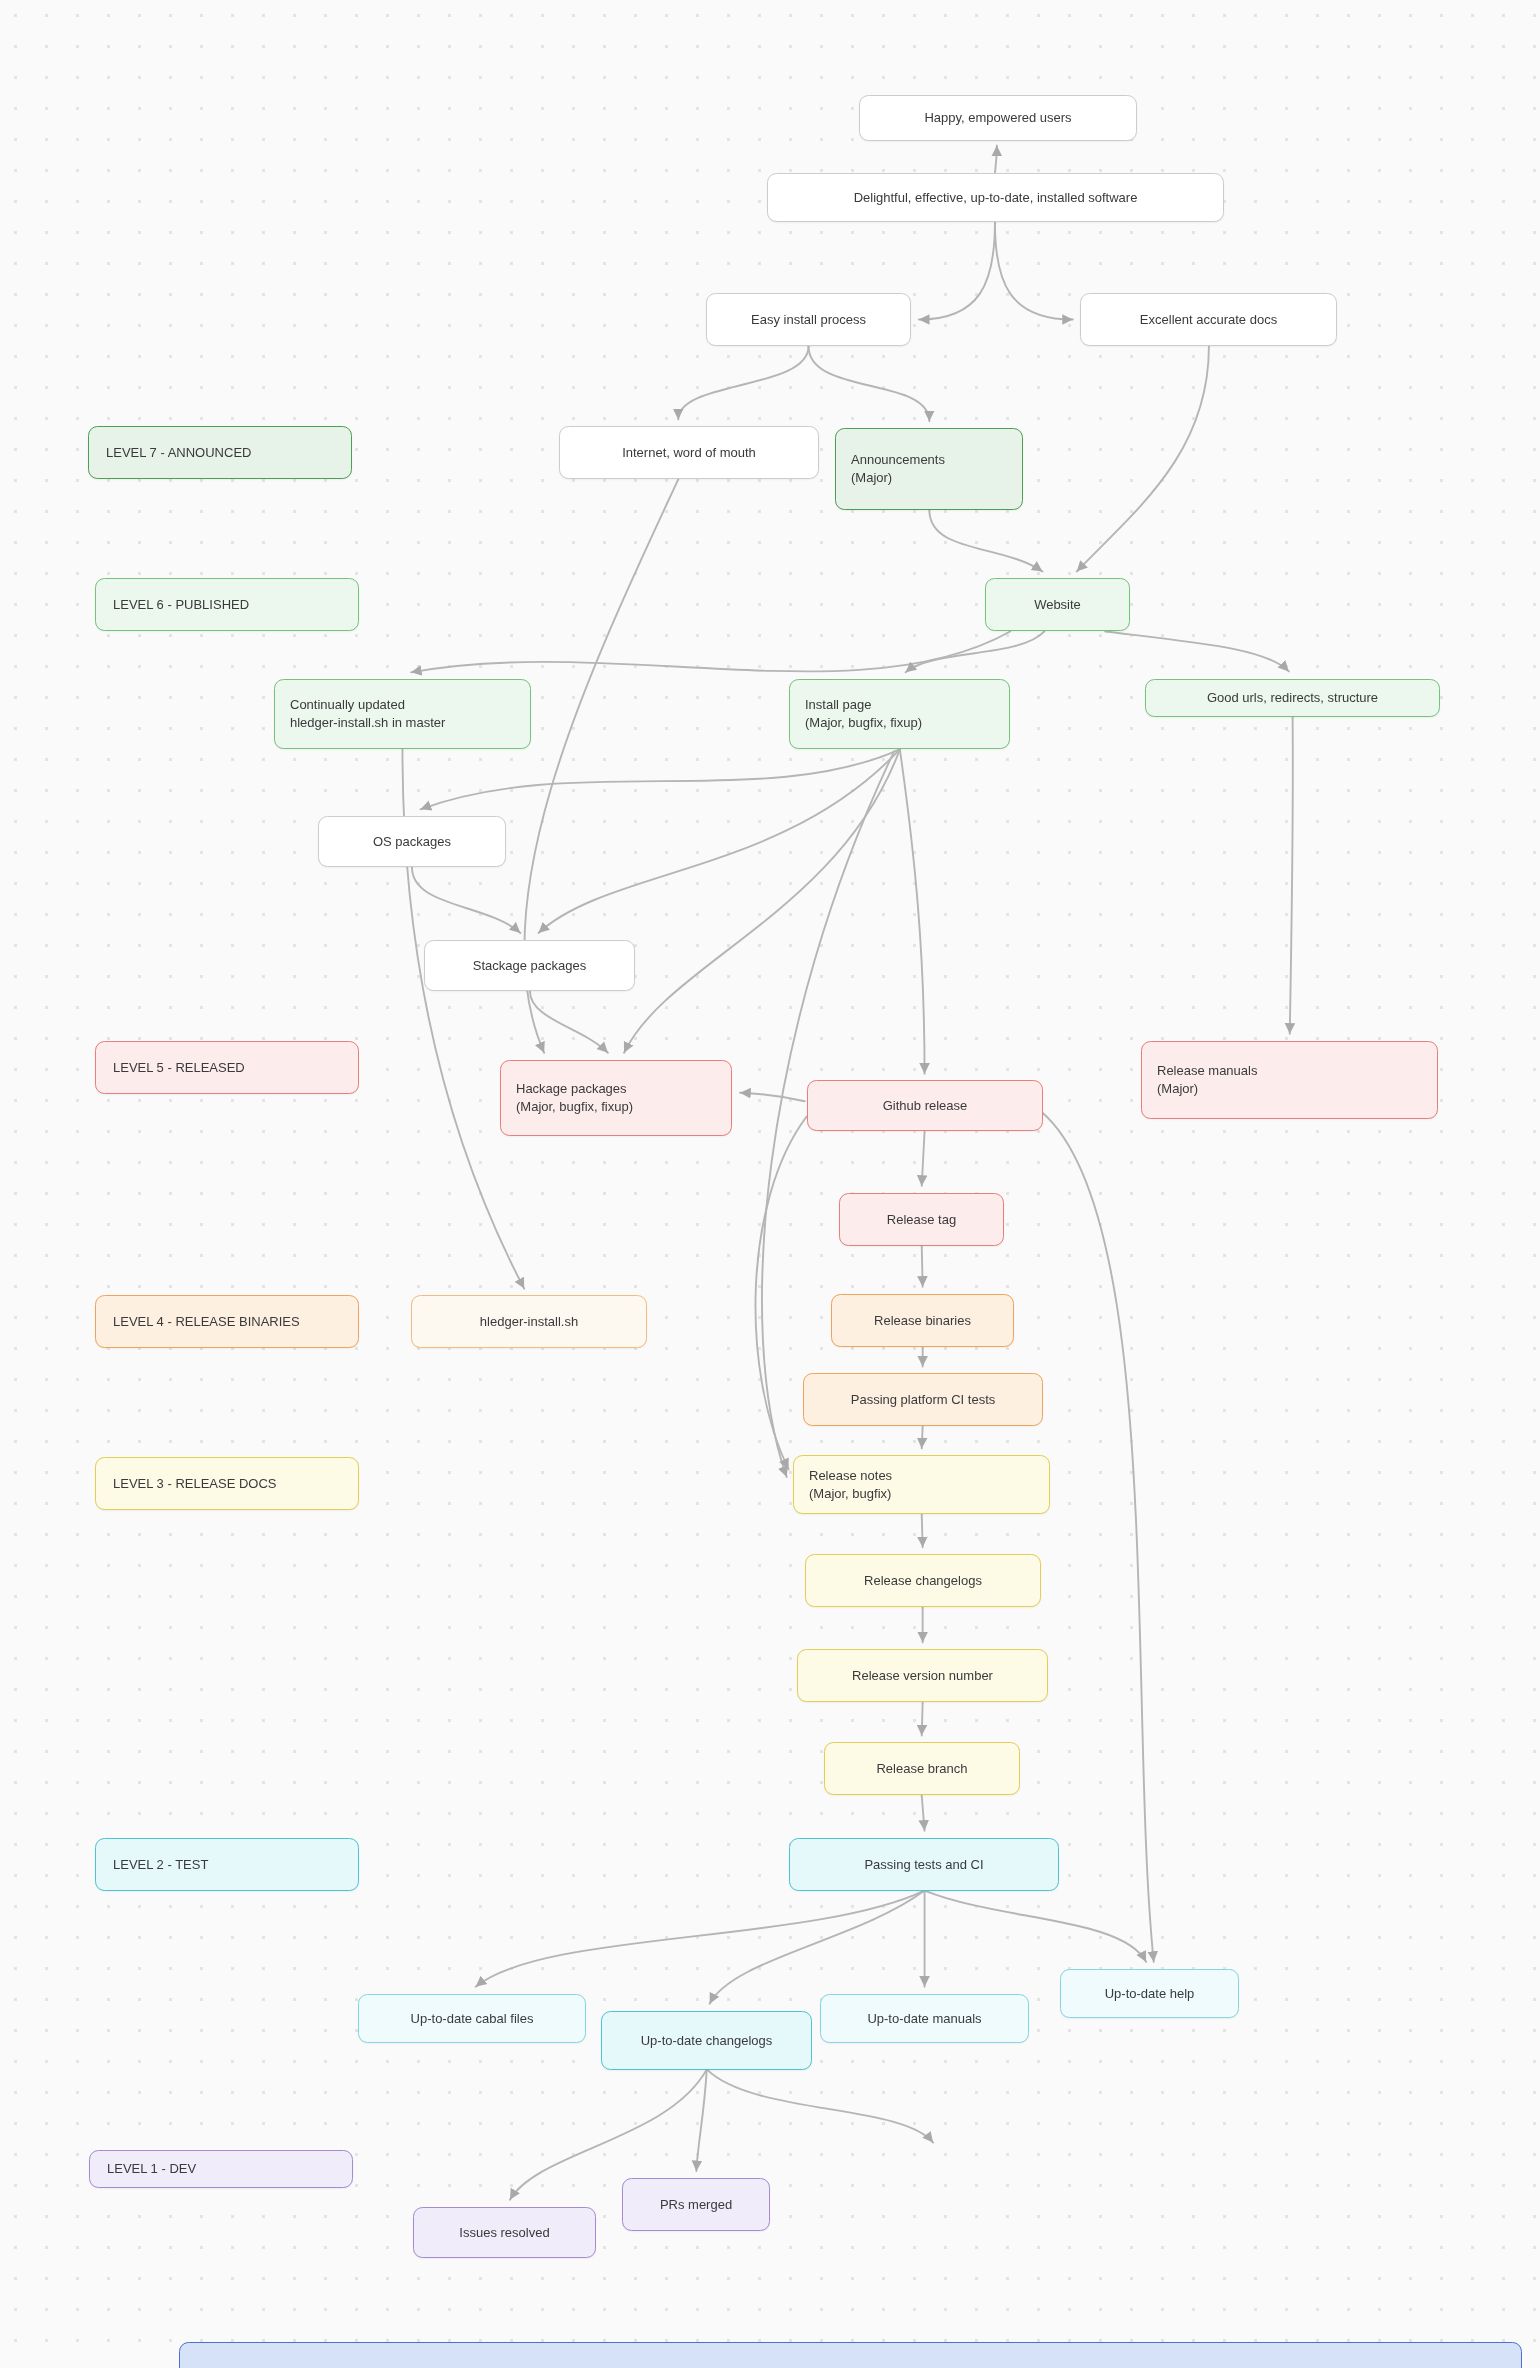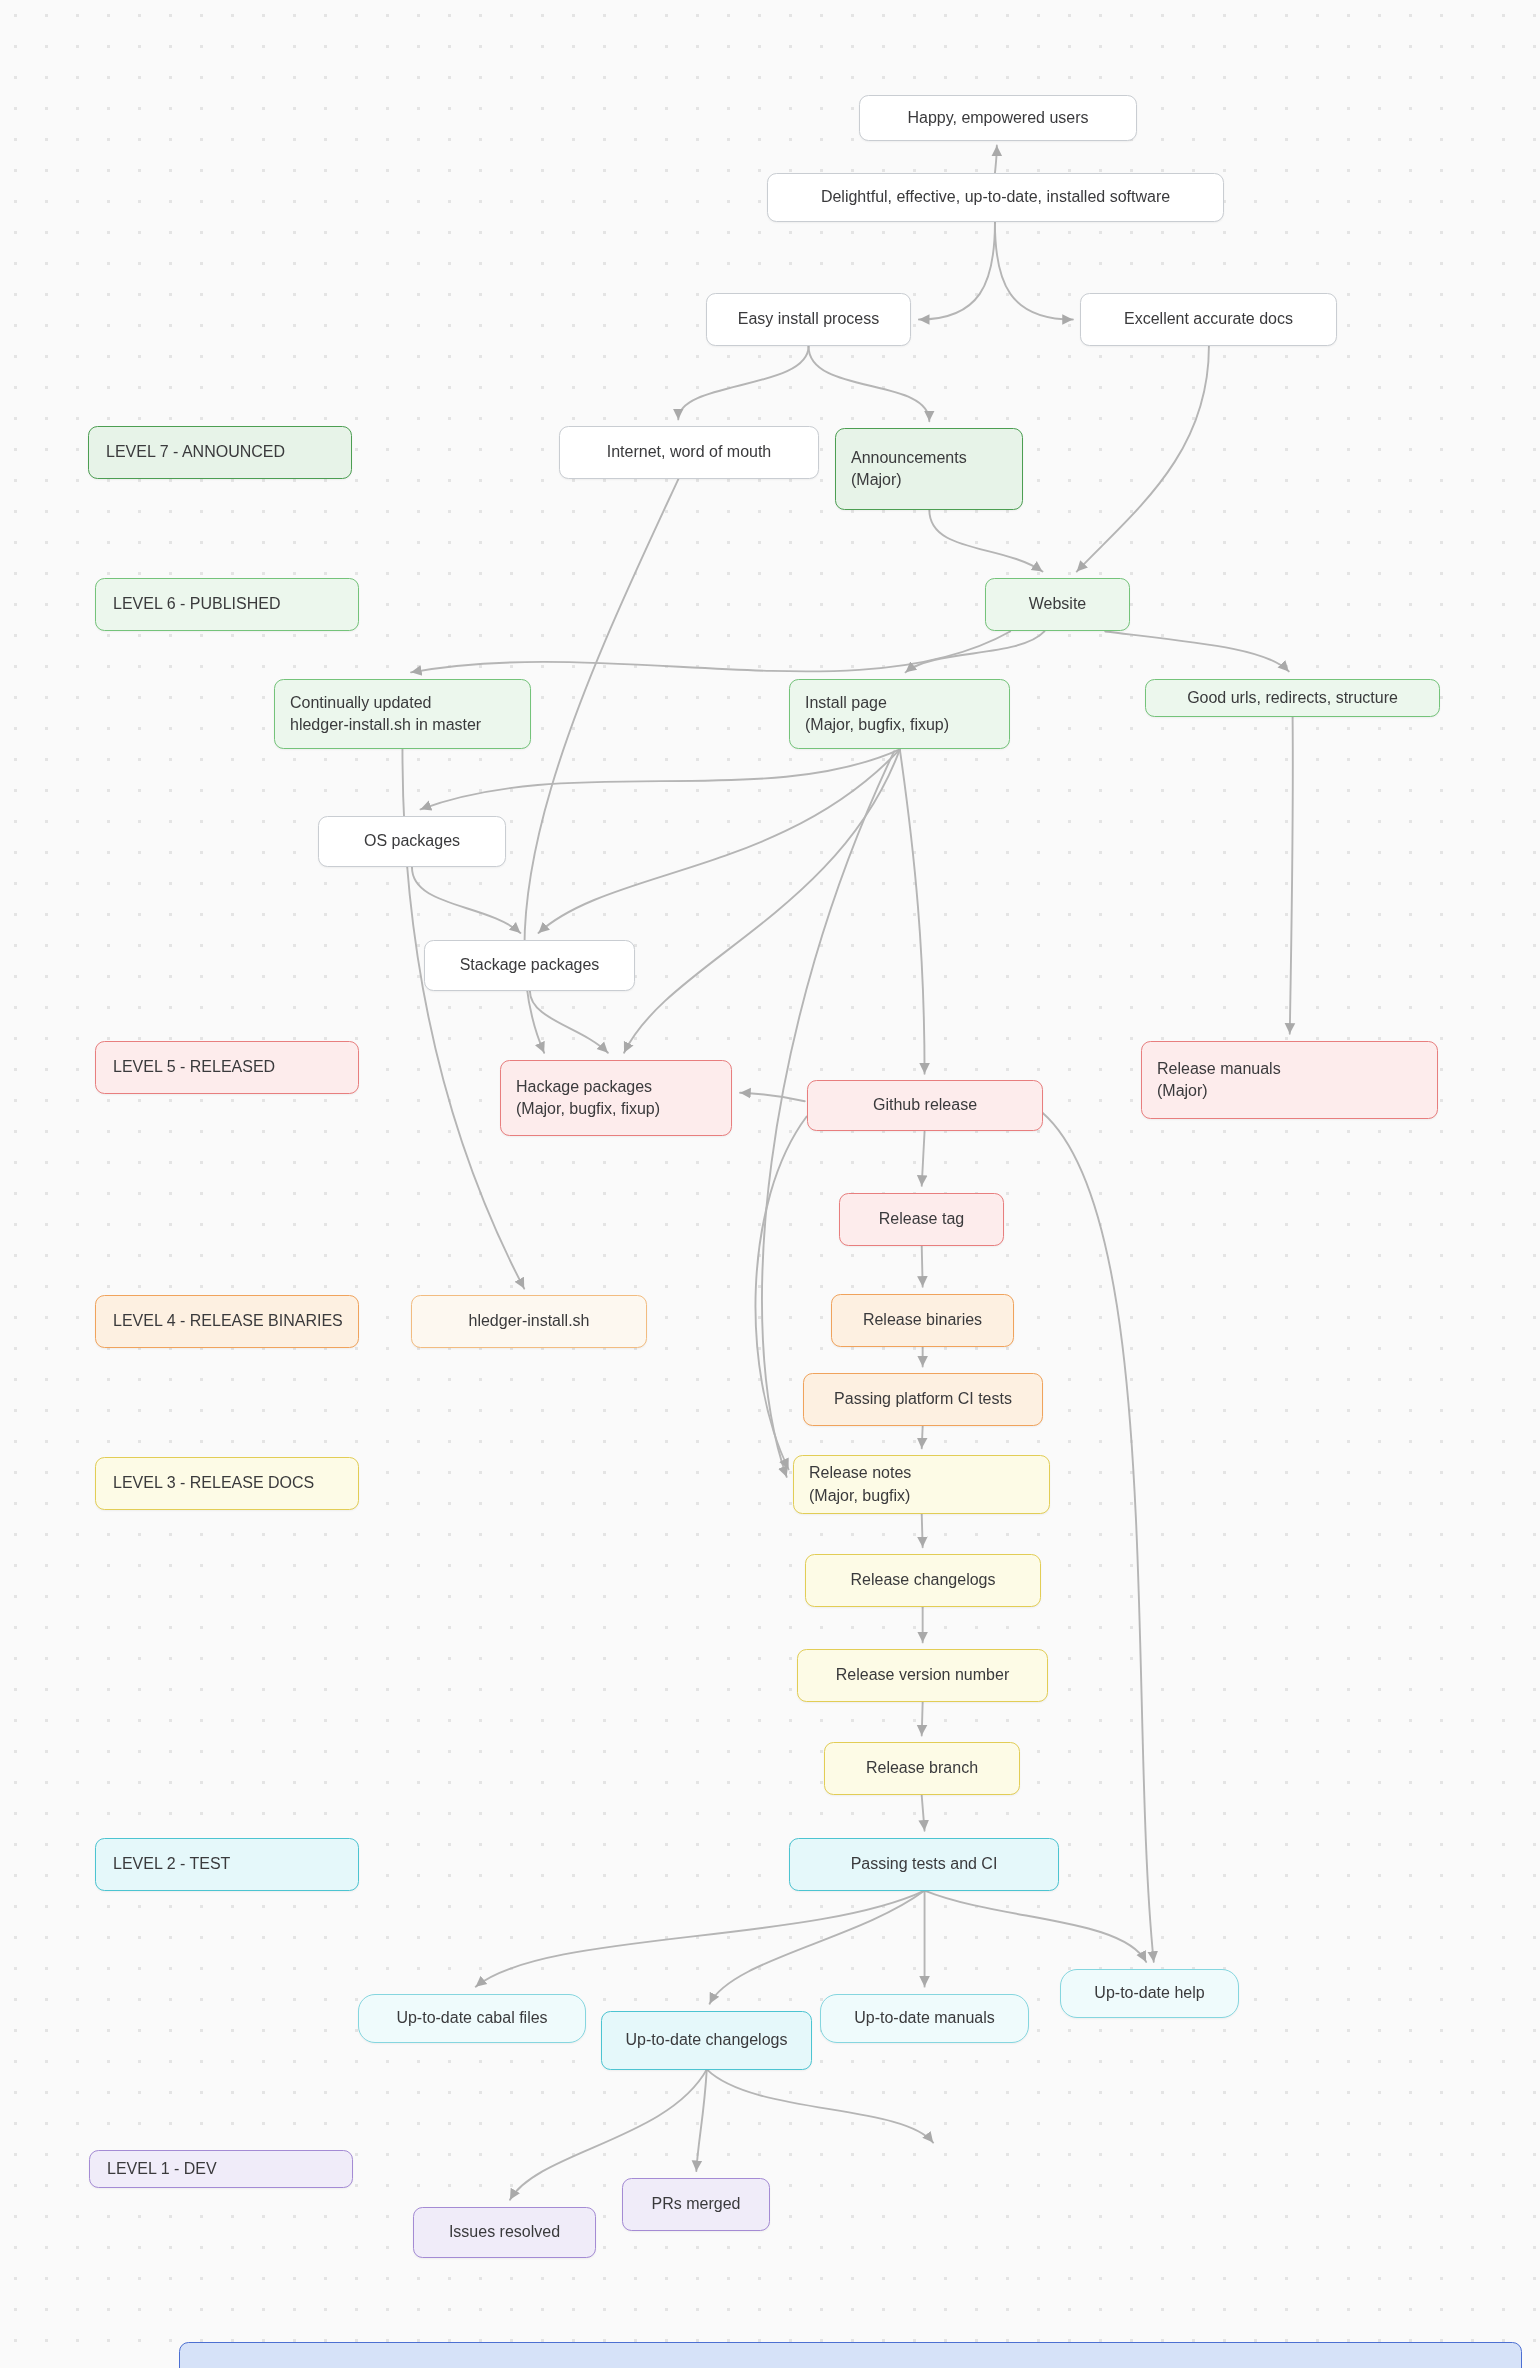--- a/index.html
+++ b/index.html
@@ -21,35 +21,35 @@
     z-index:2;
     box-sizing:border-box;
     display:flex;
     align-items:center;
     justify-content:flex-start;
     padding:5.7px 15px;
     border:1.4px solid;
     border-radius:9.5px;
     background:#fff;
     color:#3a3a3c;
-    font-size:16px;
+    font-size:13px;
     line-height:1.38;
     white-space:pre-line;
     box-shadow:0 1px 1.9px rgba(0,0,0,.05);
   }
   .center{justify-content:center;text-align:center;}
   .white{border-color:var(--gray-border,#c9cdd2);background:#ffffff;}
   .green2{border-color:var(--green-dark,#4c9e52);background:#e7f3e8;border-width:1.9px;}
   .green{border-color:var(--green,#74c37a);background:#ecf7ed;}
   .red{border-color:var(--red,#e87e7e);background:#fdecec;}
   .orange{border-color:var(--orange,#f0a35c);background:#fdf0e1;}
   .orange-light{border-color:#f2bc80;background:#fdf8f0;}
   .yellow{border-color:var(--yellow,#e2cd55);background:#fdfbe6;}
   .cyan{border-color:var(--cyan,#4cc4d1);background:#e5f8fa;}
-  .cyan-light{border-color:#85d6df;background:#effbfc;border-radius:17px;}
+  .cyan-light{border-color:#85d6df;background:#effbfc;}
   .purple{border-color:var(--purple,#a48bd4);background:#f0ecf9;}
   .blue-bar{
     position:absolute;z-index:2;box-sizing:border-box;
     border:1.9px solid var(--blue,#4c6fd2);
     background:#d6e2f8;border-radius:9.5px;
   }
   .level-label{padding-left:17px;}
 </style>
 </head>
 <body>

